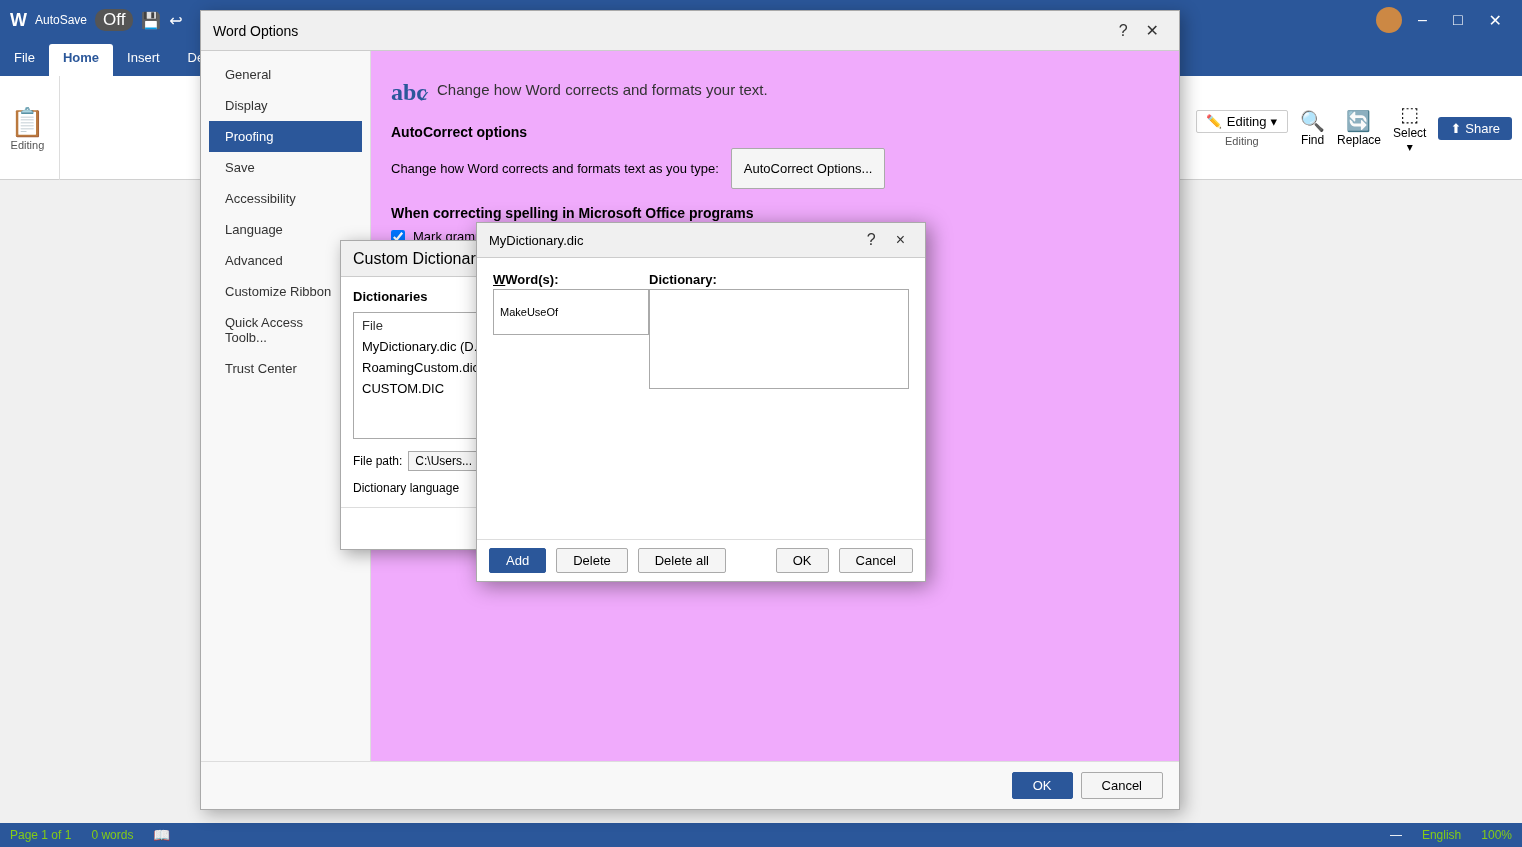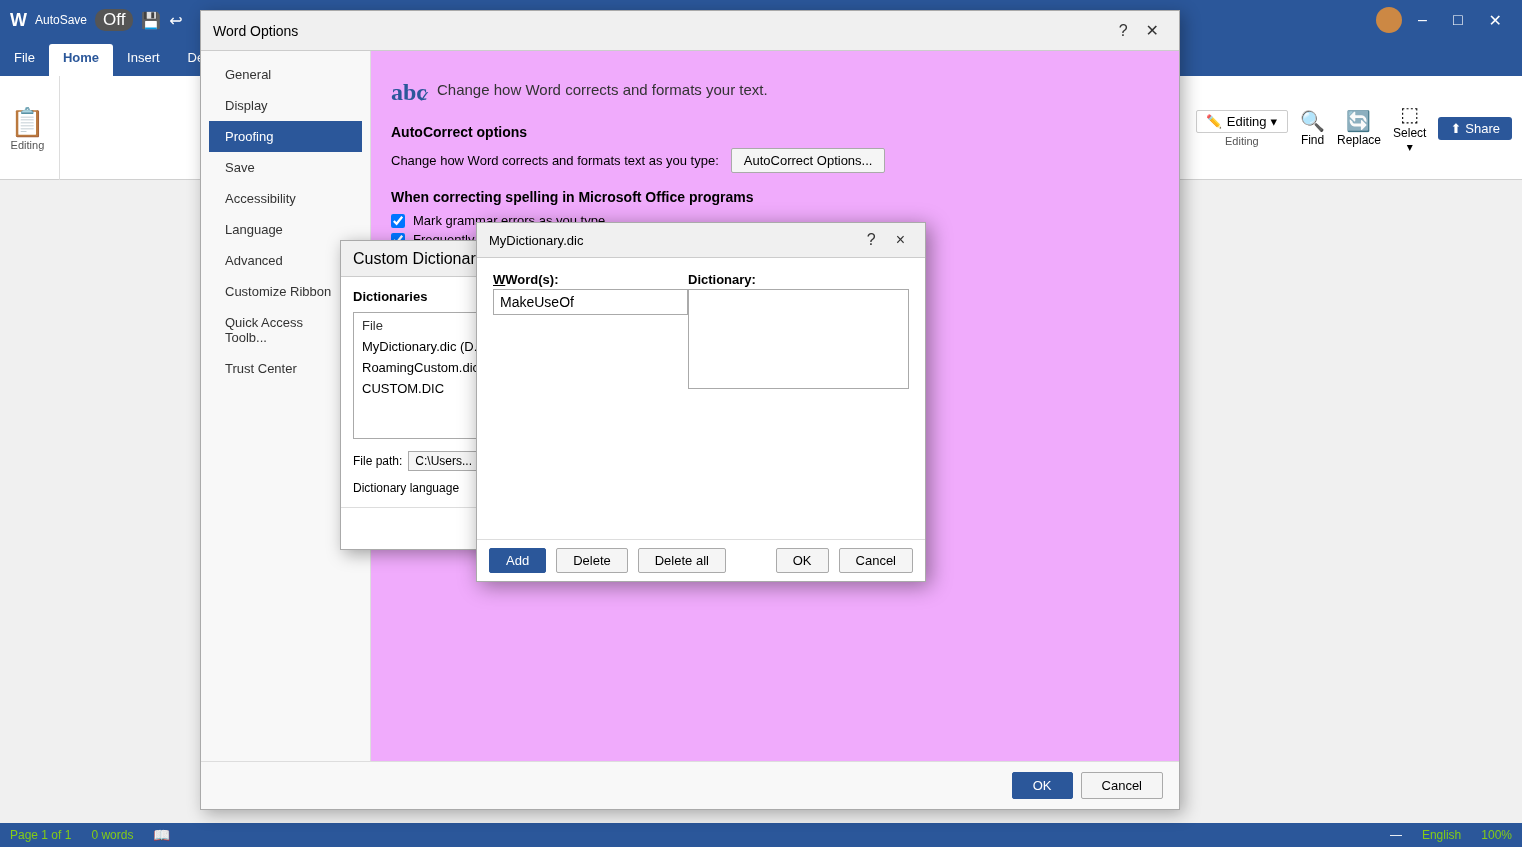--- a/index.html
+++ b/index.html
@@ -63,21 +63,21 @@
 
     
     .options-content {
       flex: 1; padding: 20px; overflow-y: auto;
     }
     .section-header-row { display: flex; align-items: center; gap: 10px; margin-bottom: 8px; }
     .section-desc { font-size: 15px; color: #333; }
     .section-title { font-size: 14px; font-weight: 600; margin: 16px 0 8px; }
     .autocorrect-row { display: flex; align-items: center; gap: 12px; margin-bottom: 12px; font-size: 13px; }
     .autocorrect-btn {
-      padding: 4px 12px; border: 1px solid #aaa; background: #f5f5f5;
+      padding: 12px 12px; border: 1px solid #aaa; background: #f5f5f5;
       cursor: pointer; font-size: 13px; border-radius: 2px;
     }
     .checkbox-row { display: flex; align-items: center; gap: 8px; font-size: 13px; margin: 4px 0; }
     .checkbox-row input[type=checkbox] { width: 14px; height: 14px; }
     .writing-style-row { display: flex; align-items: center; gap: 8px; font-size: 13px; margin: 10px 0; }
     .writing-style-select {
       padding: 3px 8px; border: 1px solid #aaa; font-size: 13px; min-width: 160px;
     }
     .settings-btn {
       padding: 4px 12px; border: 1px solid #aaa; background: #f5f5f5;
@@ -141,21 +141,21 @@
     }
     .my-dict-title-bar {
       background: #f0f0f0; border-bottom: 1px solid #ccc; padding: 6px 12px;
       display: flex; align-items: center; justify-content: space-between;
     }
     .my-dict-title { font-size: 13px; }
     .my-dict-controls { display: flex; gap: 4px; }
     .my-dict-body { flex: 1; padding: 14px 16px; display: flex; flex-direction: row; }
     .field-label { font-size: 13px; font-weight: 600; margin-bottom: 2px; }
     .word-input {
-      width: 100%; padding: 4px 6px; border: 1px solid #aaa; font-size: 14px;
+      width: 100%; padding: 16px 6px; border: 1px solid #aaa; font-size: 11px;
     }
     .dict-textarea {
       width: 100%; height: 100px; border: 1px solid #aaa; font-size: 13px;
       resize: none; padding: 4px;
     }
     .my-dict-footer {
       display: flex; justify-content: center; gap: 10px; padding: 8px 12px;
       border-top: 1px solid #ddd;
     }
     .mdf-btn {

